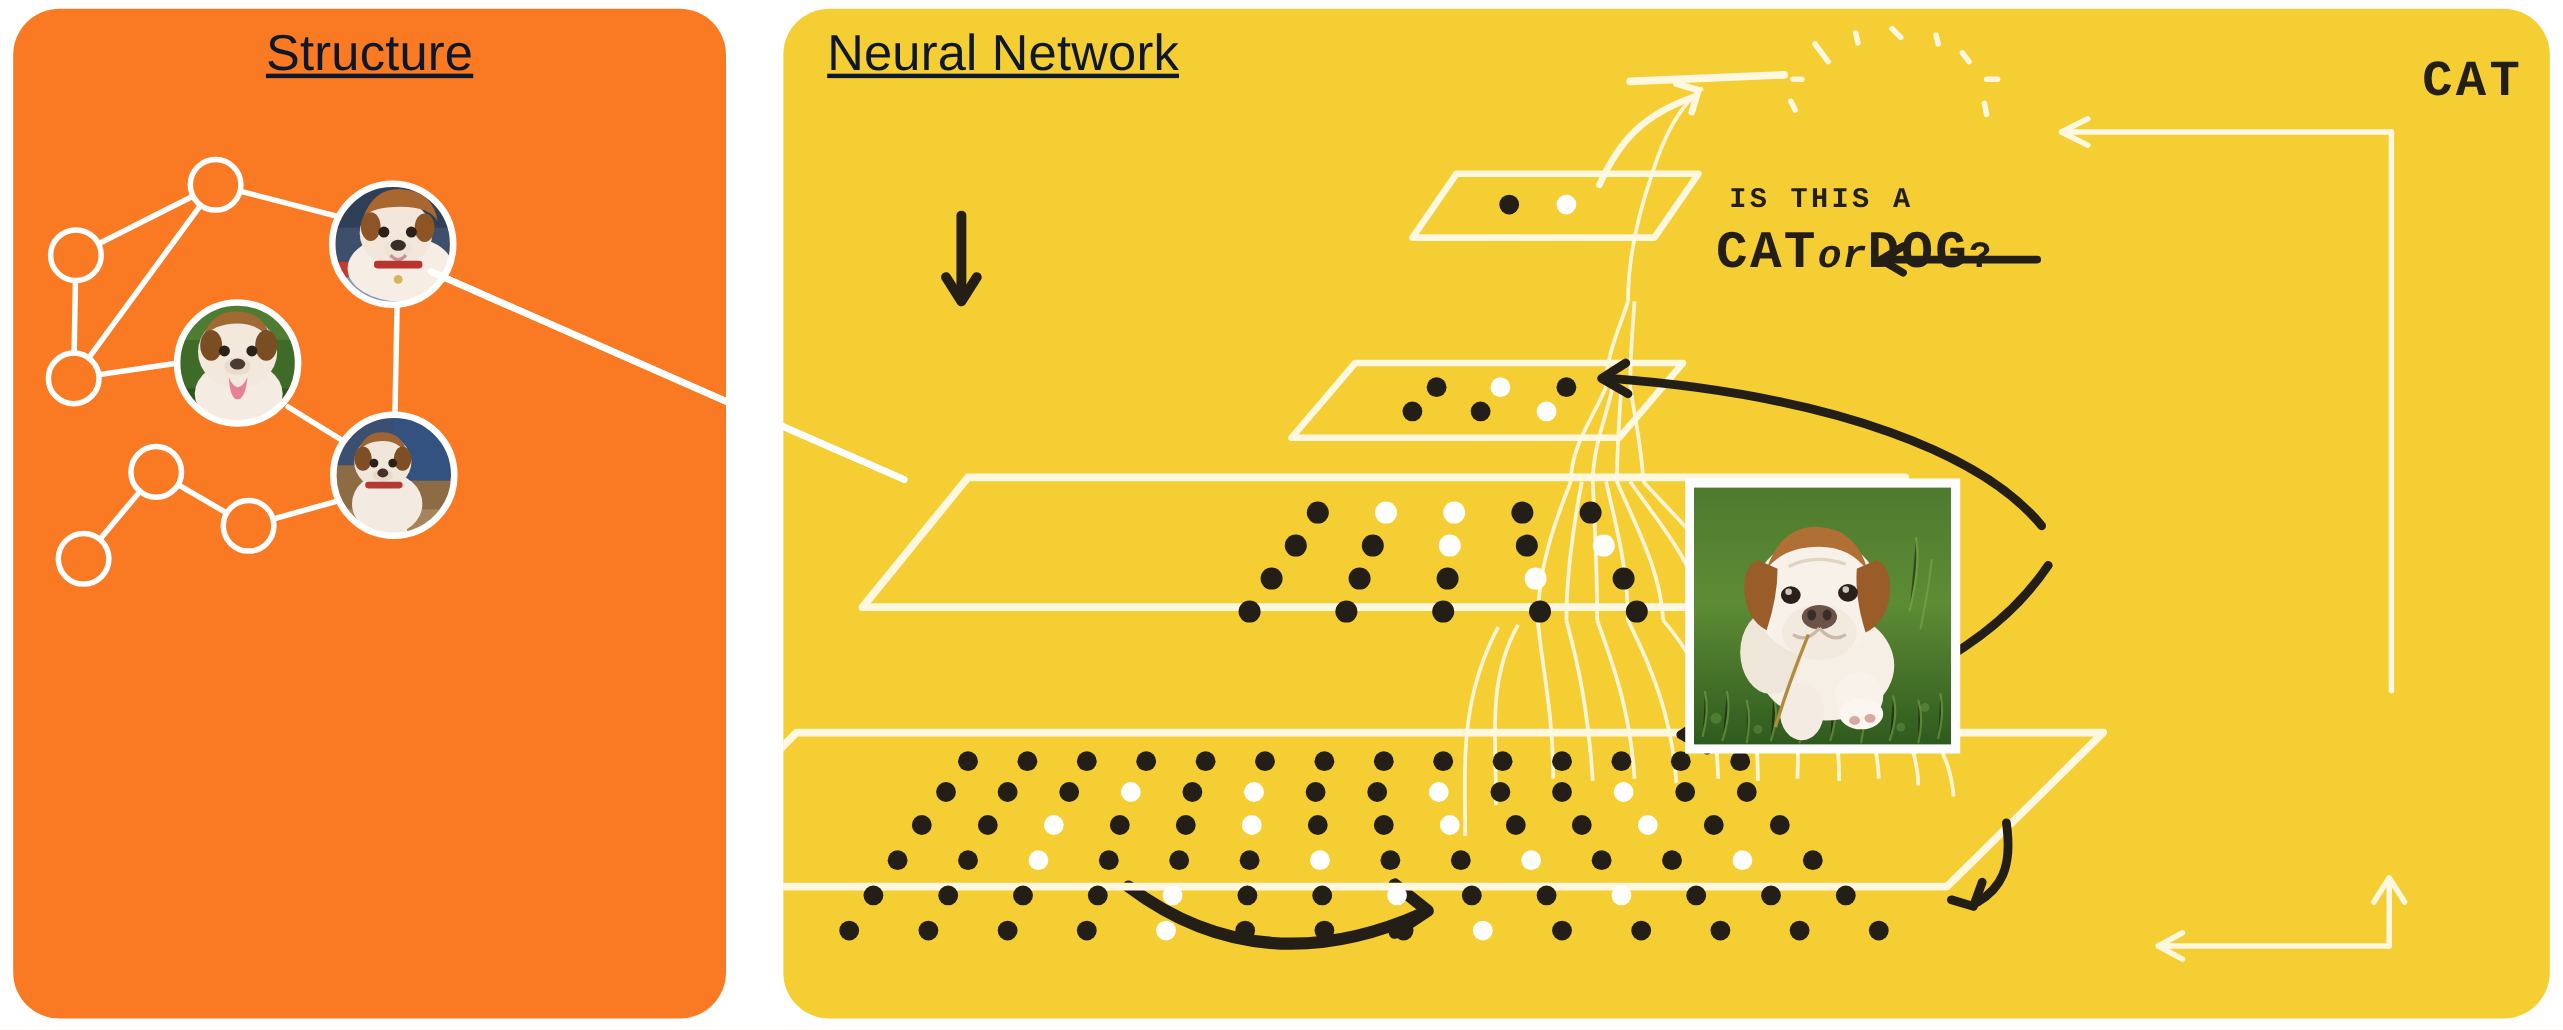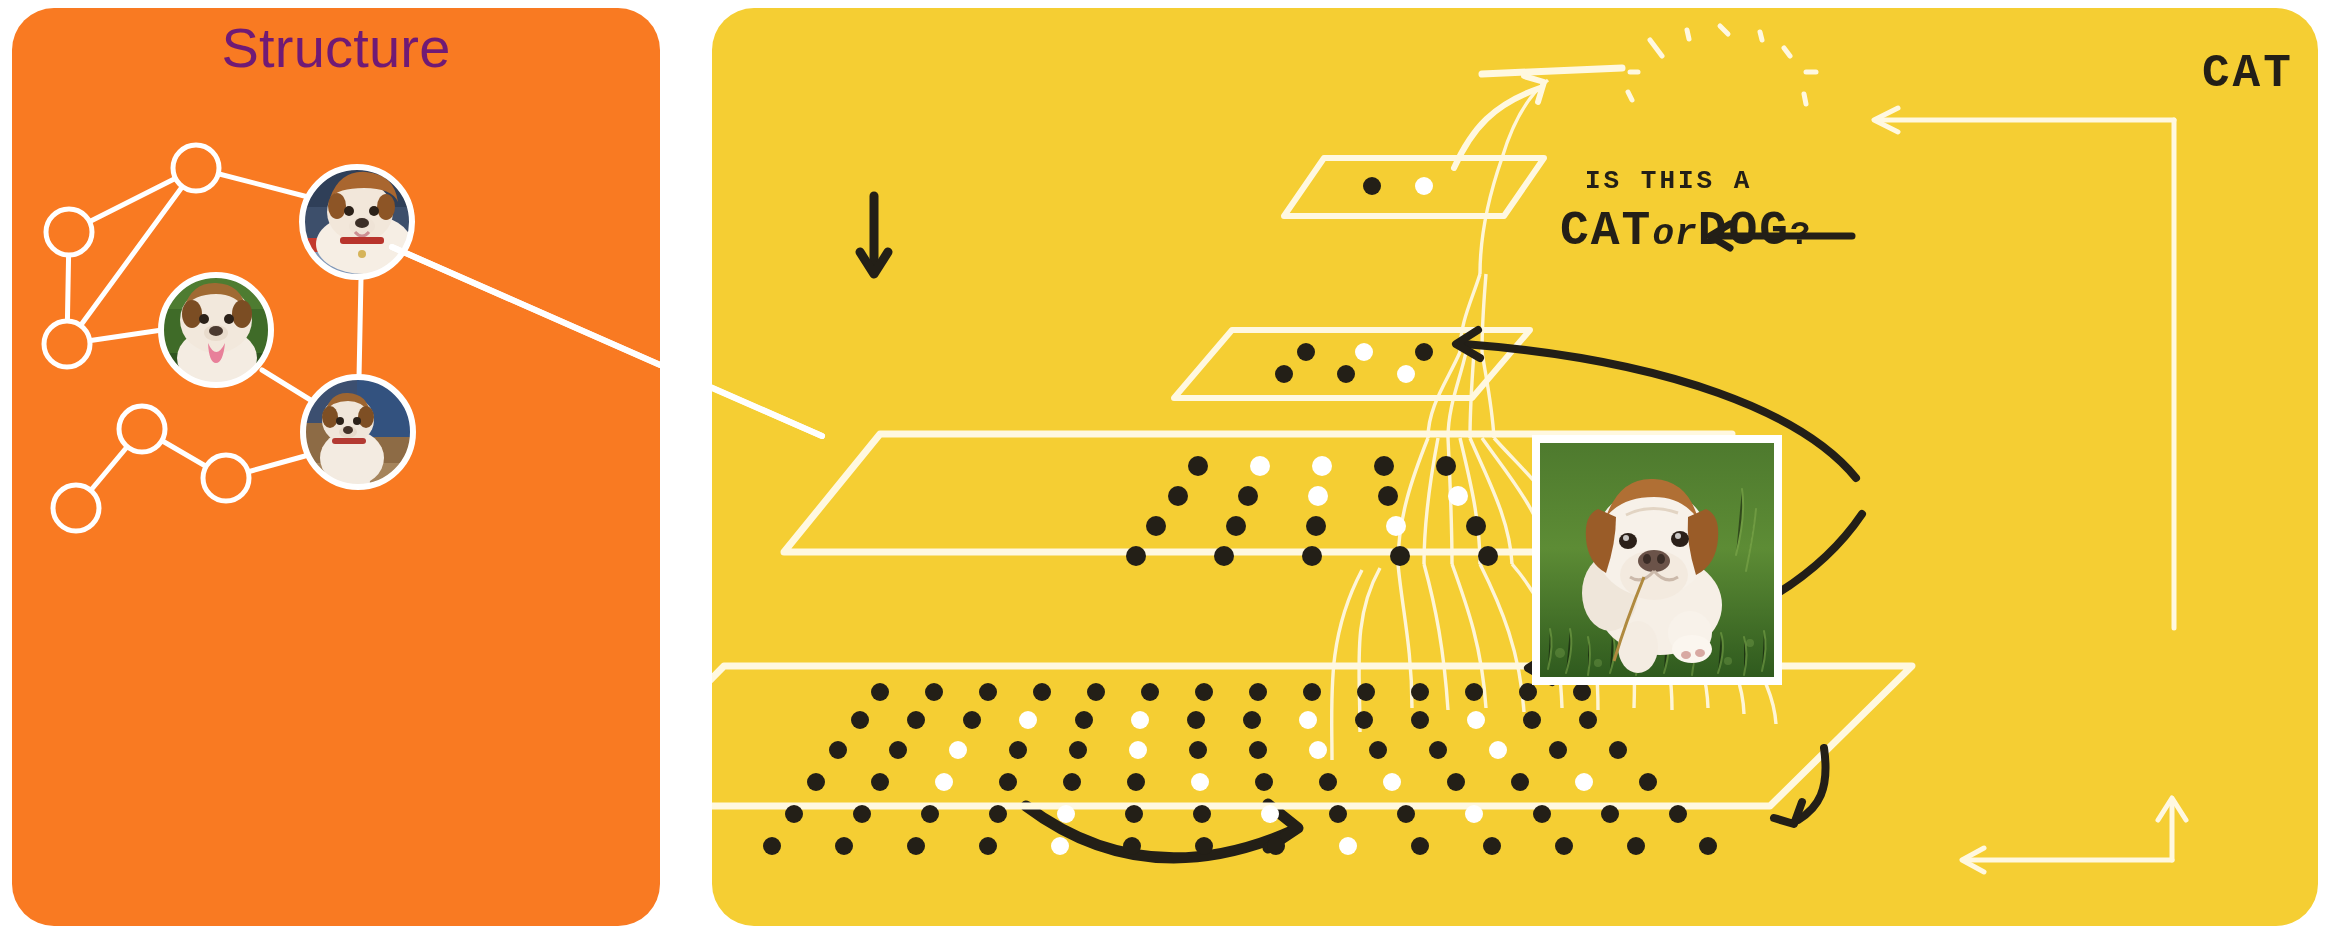--- a/index.html
+++ b/index.html
@@ -5,23 +5,23 @@
   html,body{margin:0;padding:0;background:#ffffff;}
   body{width:2330px;height:936px;overflow:hidden;font-family:"Liberation Sans",sans-serif;}
   #stage{position:relative;width:2330px;height:936px;background:#ffffff;}
 
   
   .panel{position:absolute;border-radius:42px;overflow:hidden;}
   #structure-panel{left:12px;top:8px;width:648px;height:918px;background:#F97A22;}
   #nn-panel{left:712px;top:8px;width:1606px;height:918px;background:#F5CE33;}
 
   .panel-title{
-    position:absolute;color:#701a75;font-weight:400;
+    position:absolute;color:#0f172a;font-weight:400;
     font-family:"Liberation Sans",sans-serif;letter-spacing:.2px;
-    font-size:56px;line-height:52px;white-space:nowrap;
+    font-size:46px;line-height:52px;white-space:nowrap;text-decoration:underline;
   }
   #structure-title{top:14px;left:0;width:648px;text-align:center;}
   #nn-title{top:14px;left:40px;text-align:left;}
 
   
   .full-svg{position:absolute;left:0;top:0;width:100%;height:100%;overflow:visible;}
 
   
   #bridge-svg{position:absolute;left:0;top:0;width:2330px;height:936px;pointer-events:none;}
 
@@ -33,21 +33,21 @@
   }
   #puppy-photo{position:relative;width:100%;height:100%;overflow:hidden;}
 
   
   .hand{
     position:absolute;color:#231f17;
     font-family:Liberation Mono, monospace;
     font-weight:700;letter-spacing:2px;white-space:nowrap;
   }
 
-  #q-line1{left:860px;top:158px;font-size:26px;letter-spacing:3px;margin-left:13px;}
+  #q-line1{left:860px;top:158px;font-size:26px;letter-spacing:3px;}
   #q-line2{left:848px;top:196px;font-size:48px;letter-spacing:2px;}
   #q-or{font-size:36px;font-style:italic;letter-spacing:1px;}
   #q-mark{font-size:34px;}
 
   #cat-word{left:1490px;top:40px;font-size:46px;letter-spacing:3px;}
 </style>
 </head>
 <body>
 
 <div id="stage">
@@ -146,20 +146,21 @@
         <rect x="320" y="430" width="34" height="6" rx="3" fill="#b33a33"></rect>
         <ellipse cx="326" cy="474" rx="8" ry="6" fill="#f3ebe1"></ellipse>
         <ellipse cx="350" cy="474" rx="8" ry="6" fill="#f3ebe1"></ellipse>
       </g>
       <circle cx="346" cy="424" r="55" fill="none" stroke="#FFFFFF" stroke-width="6"></circle>
     </svg>
   </div>
 
   <div class="panel" id="nn-panel">
 
+    <div class="panel-title" id="nn-title">Neural Network</div>
 
     <div class="hand" id="q-line1">IS THIS A</div>
     <div class="hand" id="q-line2">
       <span>CAT</span><span id="q-or">or</span><span>DOG</span><span id="q-mark">?</span>
     </div>
 
     <div class="hand" id="cat-word">CAT</div>
 
     <svg class="full-svg" viewBox="0 0 1606 918" preserveAspectRatio="none">
 

